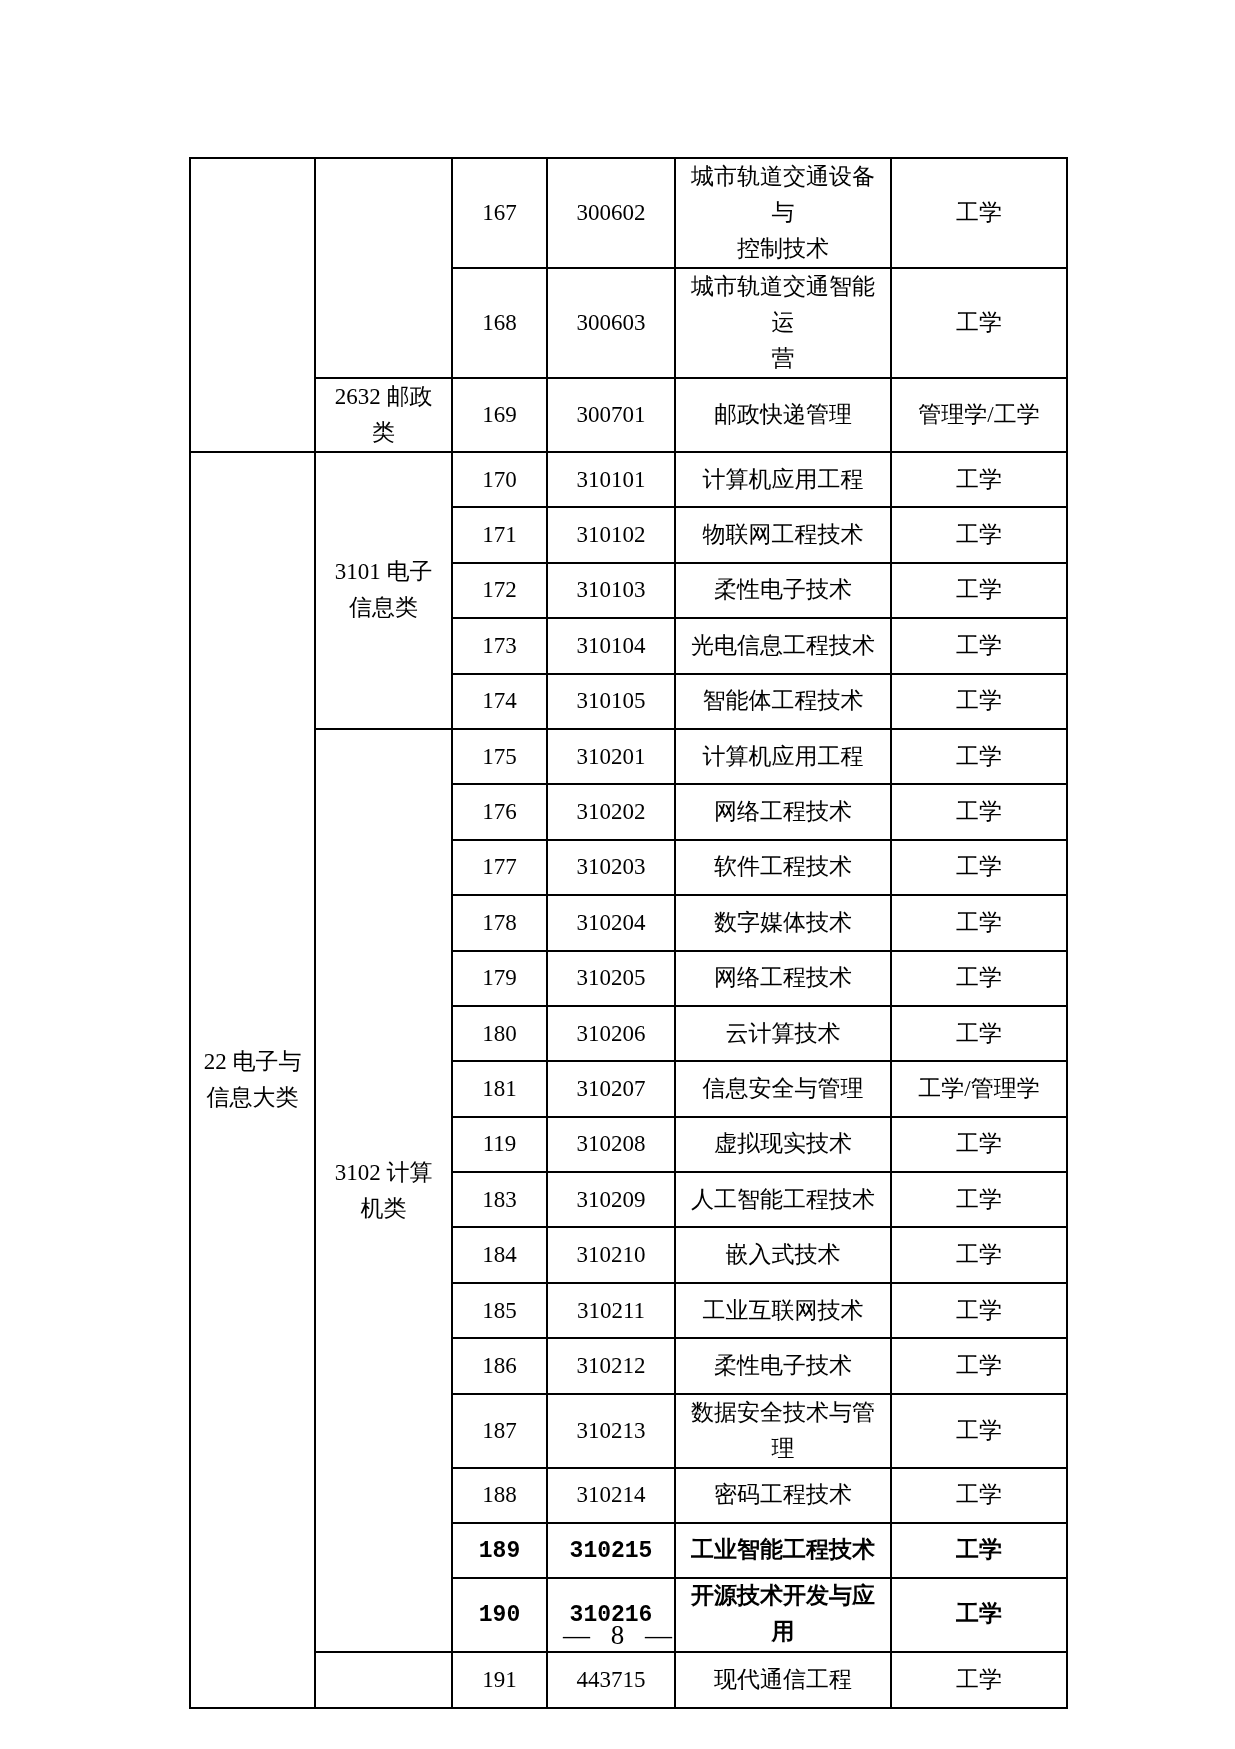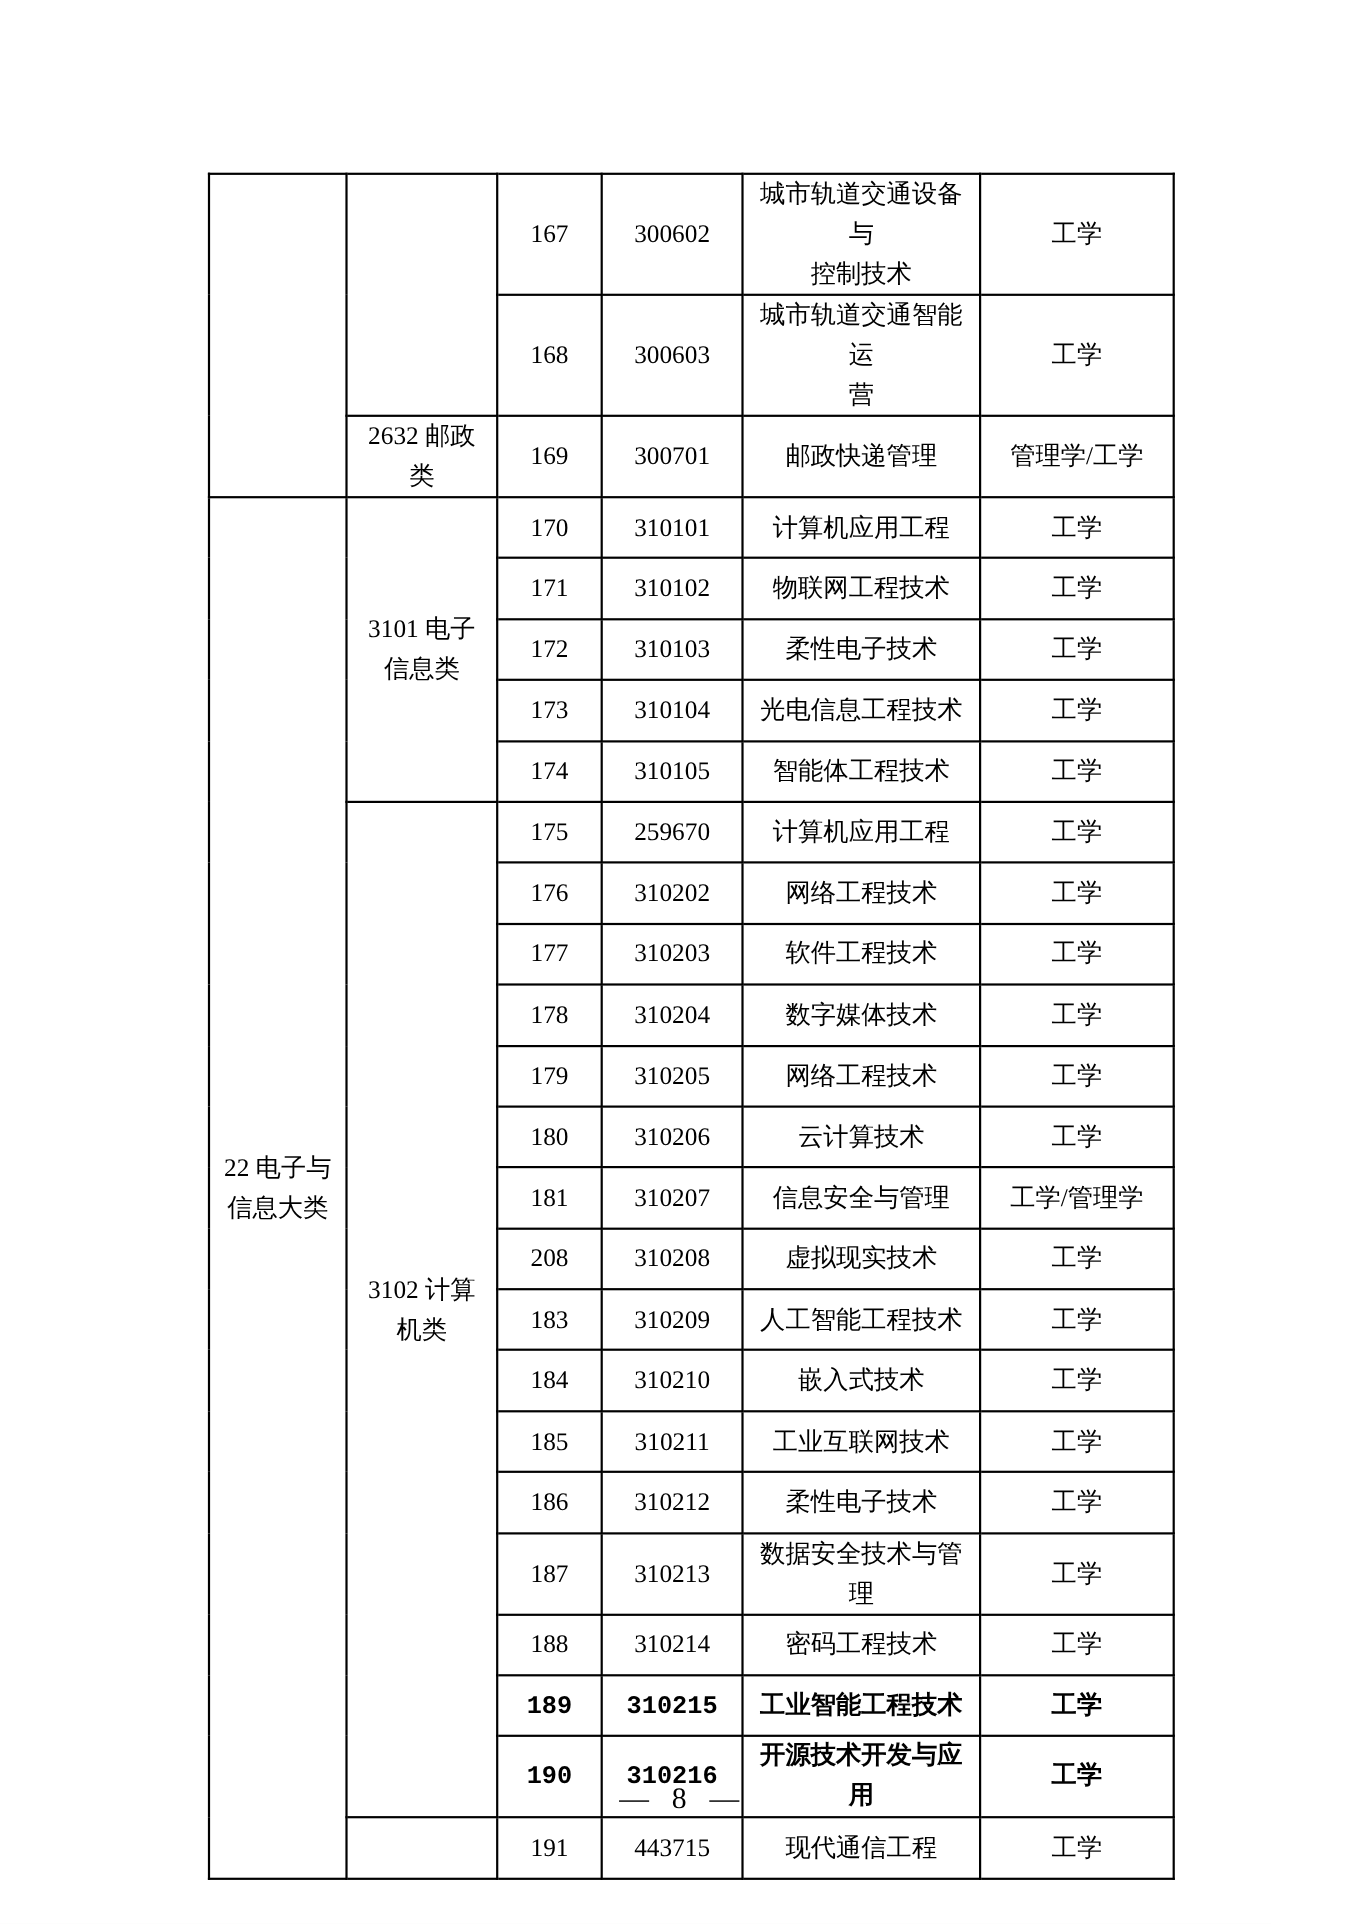--- a/index.html
+++ b/index.html
@@ -118,21 +118,21 @@
       <tr class="normal">
         <td>174</td>
         <td>310105</td>
         <td>智能体工程技术</td>
         <td>工学</td>
       </tr>
       <tr class="normal">
         <td rowspan="16">3102 计算
 机类</td>
         <td>175</td>
-        <td>259670</td>
+        <td>310201</td>
         <td>计算机应用工程</td>
         <td>工学</td>
       </tr>
       <tr class="normal">
         <td>176</td>
         <td>310202</td>
         <td>网络工程技术</td>
         <td>工学</td>
       </tr>
       <tr class="normal">
@@ -159,21 +159,21 @@
         <td>云计算技术</td>
         <td>工学</td>
       </tr>
       <tr class="normal">
         <td>181</td>
         <td>310207</td>
         <td>信息安全与管理</td>
         <td>工学/管理学</td>
       </tr>
       <tr class="normal">
-        <td>208</td>
+        <td>119</td>
         <td>310208</td>
         <td>虚拟现实技术</td>
         <td>工学</td>
       </tr>
       <tr class="normal">
         <td>183</td>
         <td>310209</td>
         <td>人工智能工程技术</td>
         <td>工学</td>
       </tr>

